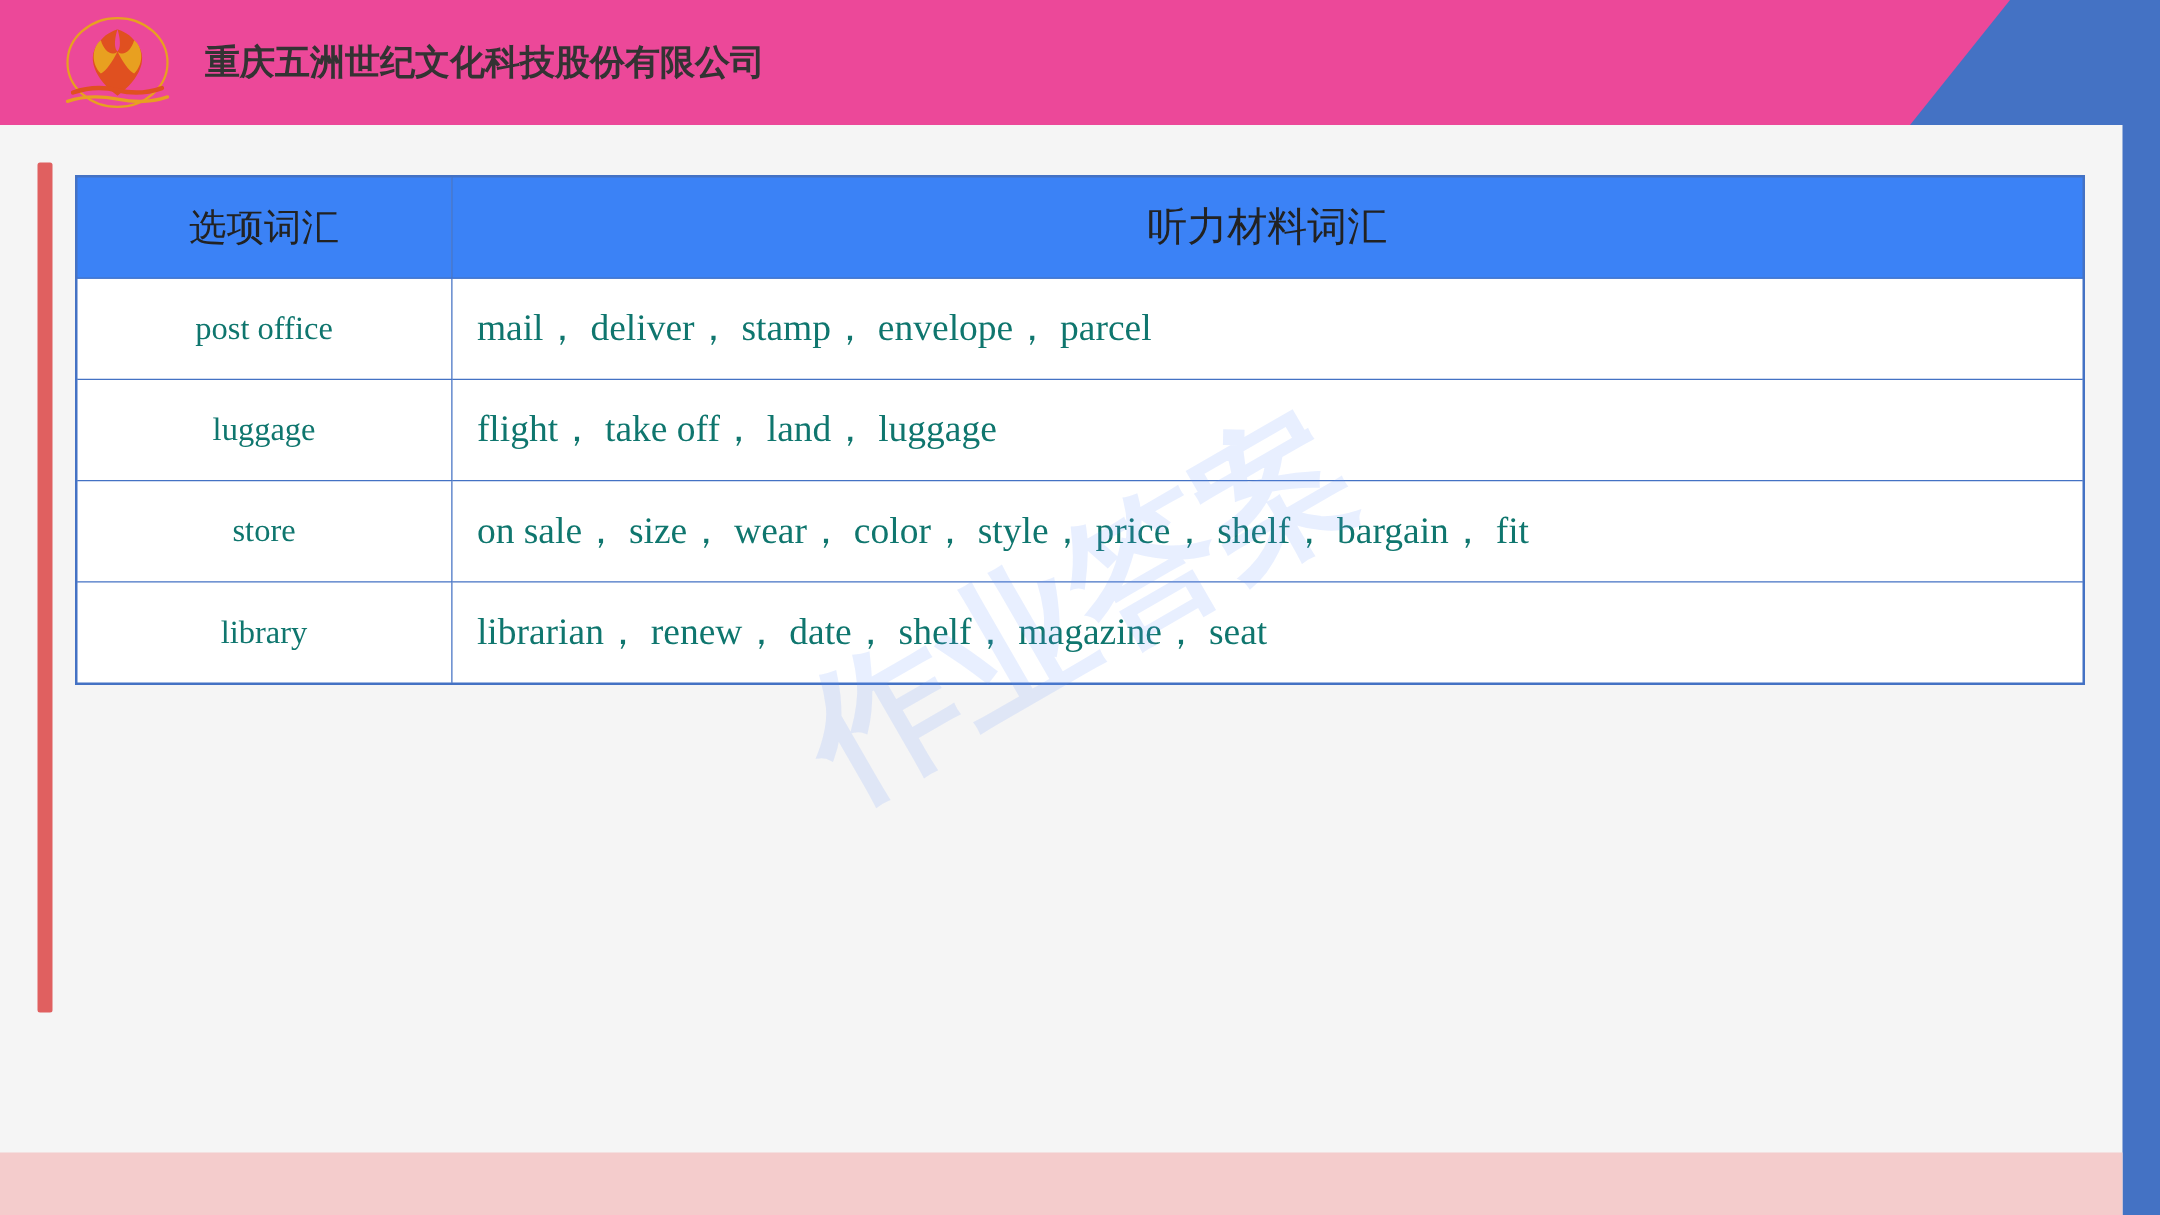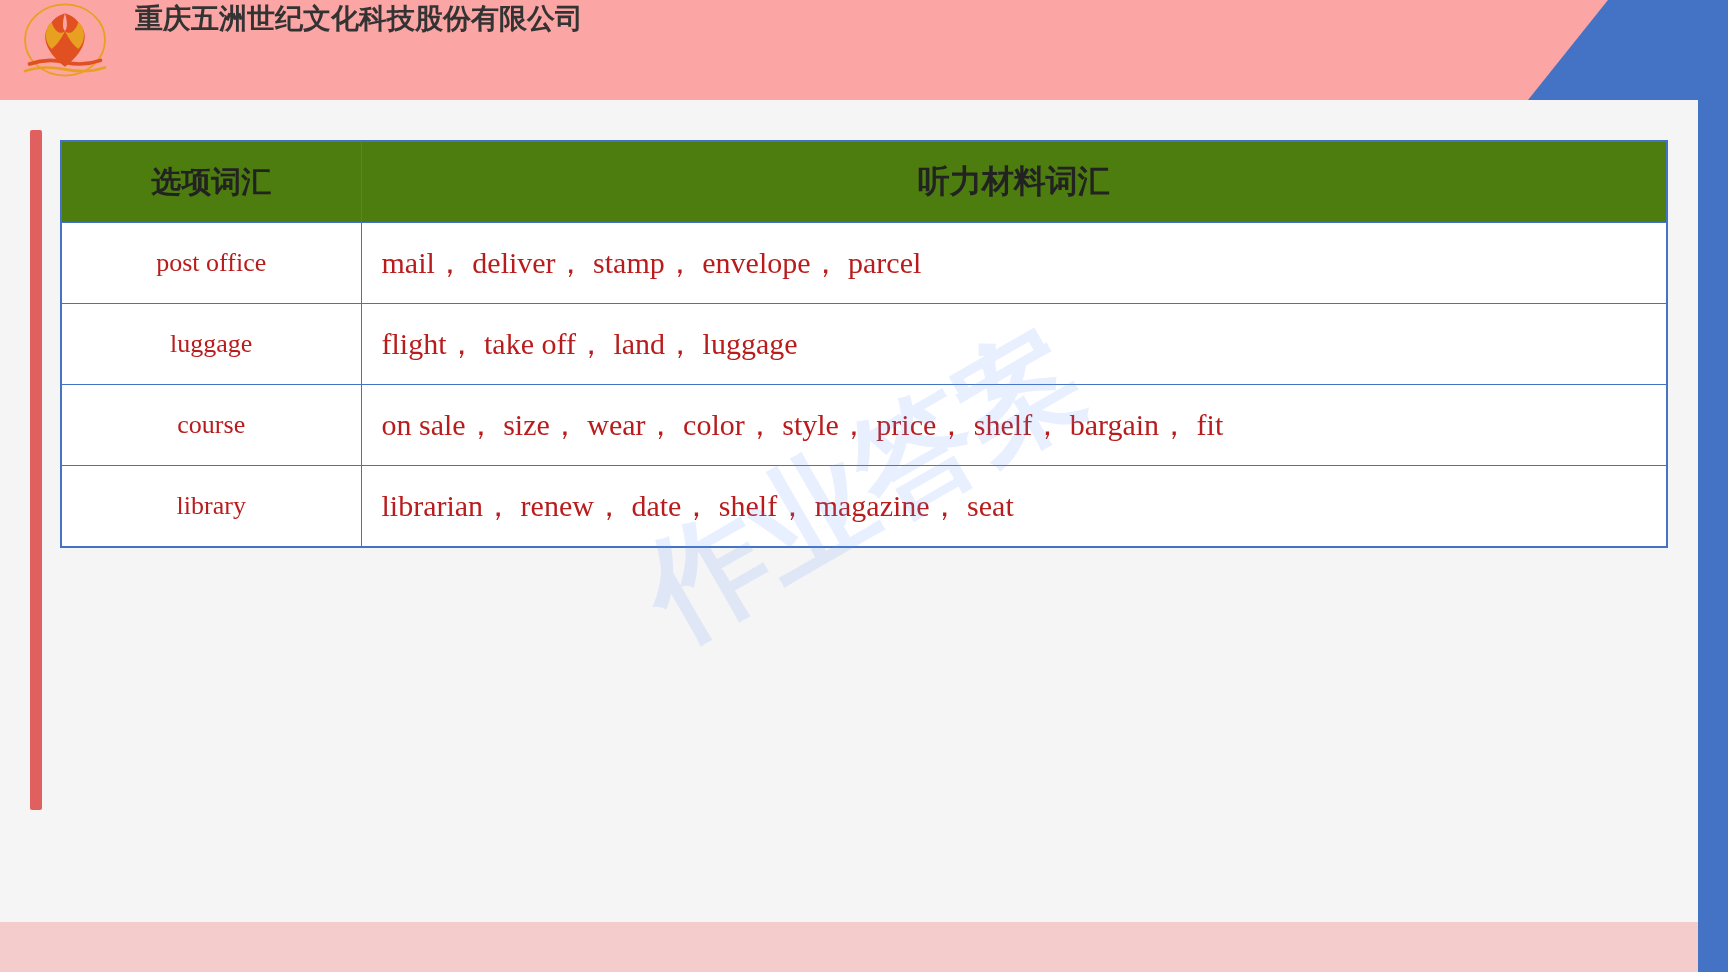--- a/index.html
+++ b/index.html
@@ -10,23 +10,24 @@
       background: #f5f5f5;
       font-family: 'SimSun', 'STSong', serif;
       overflow: hidden;
       position: relative;
     }
 
     
     .header {
       width: 100%;
       height: 100px;
-      background: #fca5a5;
+      background: #ec4899;
       display: flex;
-      padding: 0 15px;
+      align-items: center;
+      padding: 0 44px;
       position: relative;
       z-index: 10;
     }
 
     .logo-container {
       width: 100px;
       height: 80px;
       display: flex;
       align-items: center;
       justify-content: center;
@@ -119,43 +120,43 @@
       width: 300px;
       text-align: center;
     }
 
     .col-right {
       text-align: left;
     }
 
     
     .header-row th {
-      background: #4d7c0f;
+      background: #3b82f6;
       padding: 18px 20px;
       font-size: 32px;
       font-family: 'SimHei', 'STHei', sans-serif;
-      font-weight: bold;
+      font-weight: normal;
       color: #222;
     }
 
     .header-row th.col-left {
       font-size: 30px;
     }
 
     .header-row th.col-right {
       text-align: center;
       font-size: 32px;
       margin-top: 32px;
     }
 
     
     .data-row td {
       padding: 16px 20px;
       font-size: 26px;
-      color: #b91c1c;
+      color: #0f766e;
       font-family: 'Times New Roman', serif;
     }
 
     .data-row td.col-left {
       font-family: 'Times New Roman', serif;
       font-size: 26px;
       text-align: center;
     }
 
     .data-row td.col-right {
@@ -216,21 +217,21 @@
     <tbody id="table-body">
     <tr class="data-row">
           <td class="col-left">post office</td>
           <td class="col-right">mail，  deliver，  stamp，  envelope，  parcel</td>
         </tr>
         <tr class="data-row">
           <td class="col-left">luggage</td>
           <td class="col-right">flight，  take off，  land，  luggage</td>
         </tr>
         <tr class="data-row">
-          <td class="col-left">course</td>
+          <td class="col-left">store</td>
           <td class="col-right">on sale，  size，  wear，  color，  style，  price，  shelf，  bargain，  fit</td>
         </tr>
         <tr class="data-row">
           <td class="col-left">library</td>
           <td class="col-right">librarian，  renew，  date，  shelf，  magazine，  seat</td>
         </tr>
       </tbody>
   </table>
 </div>
 

